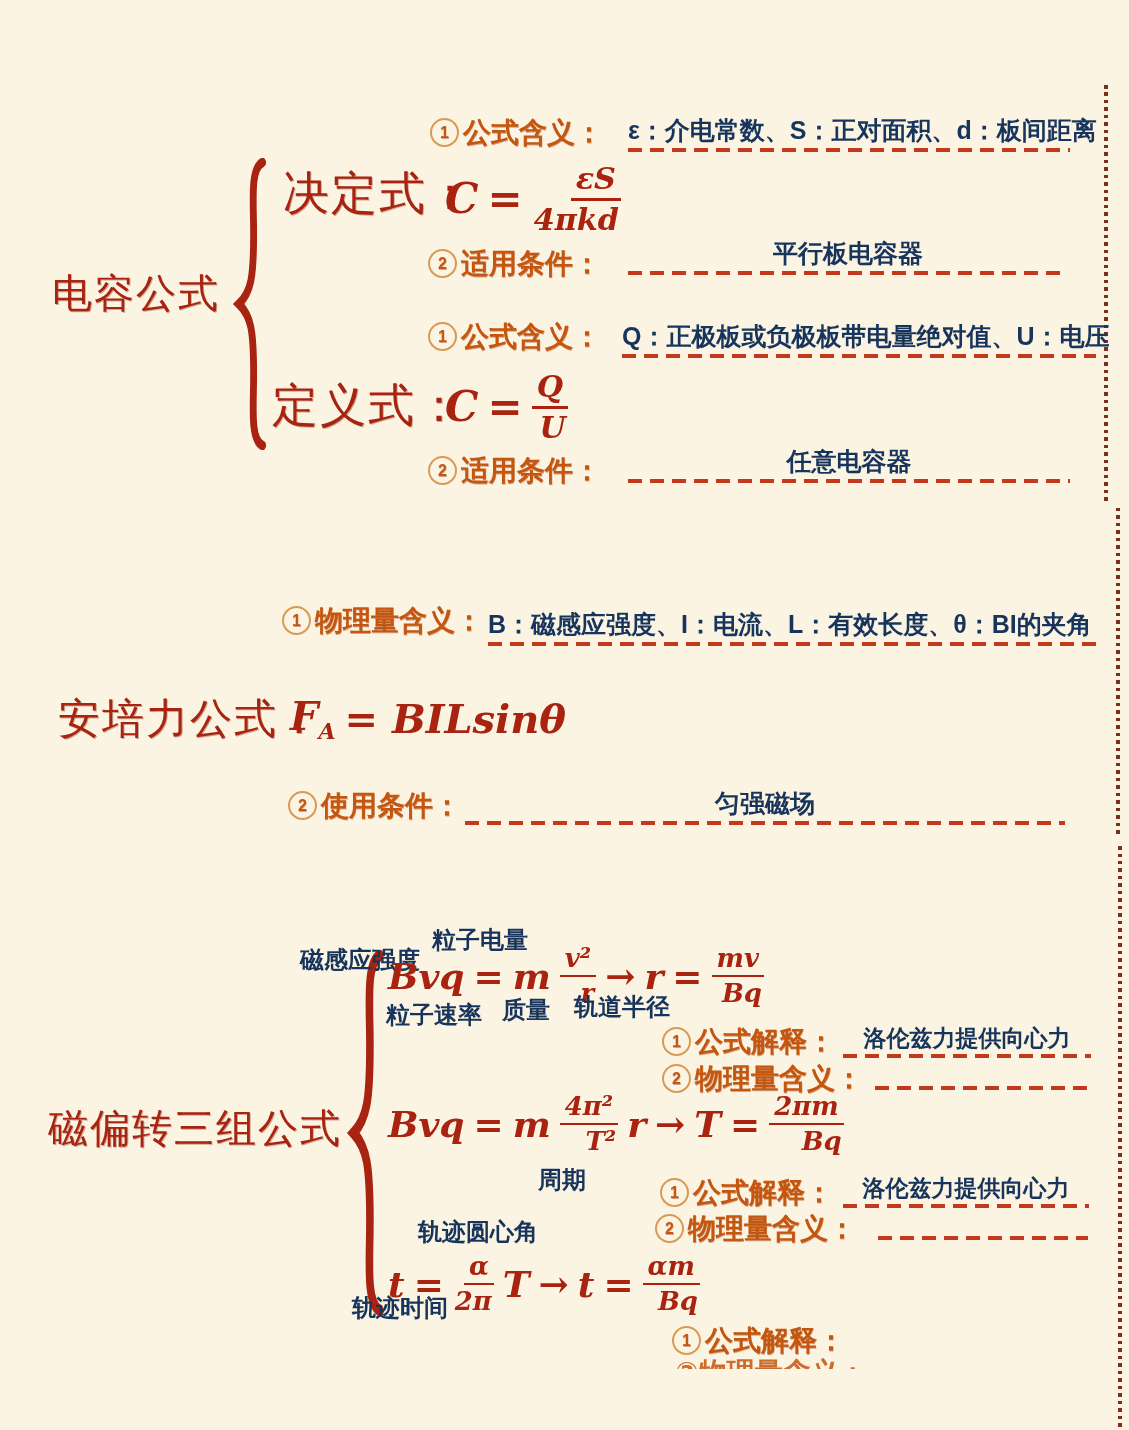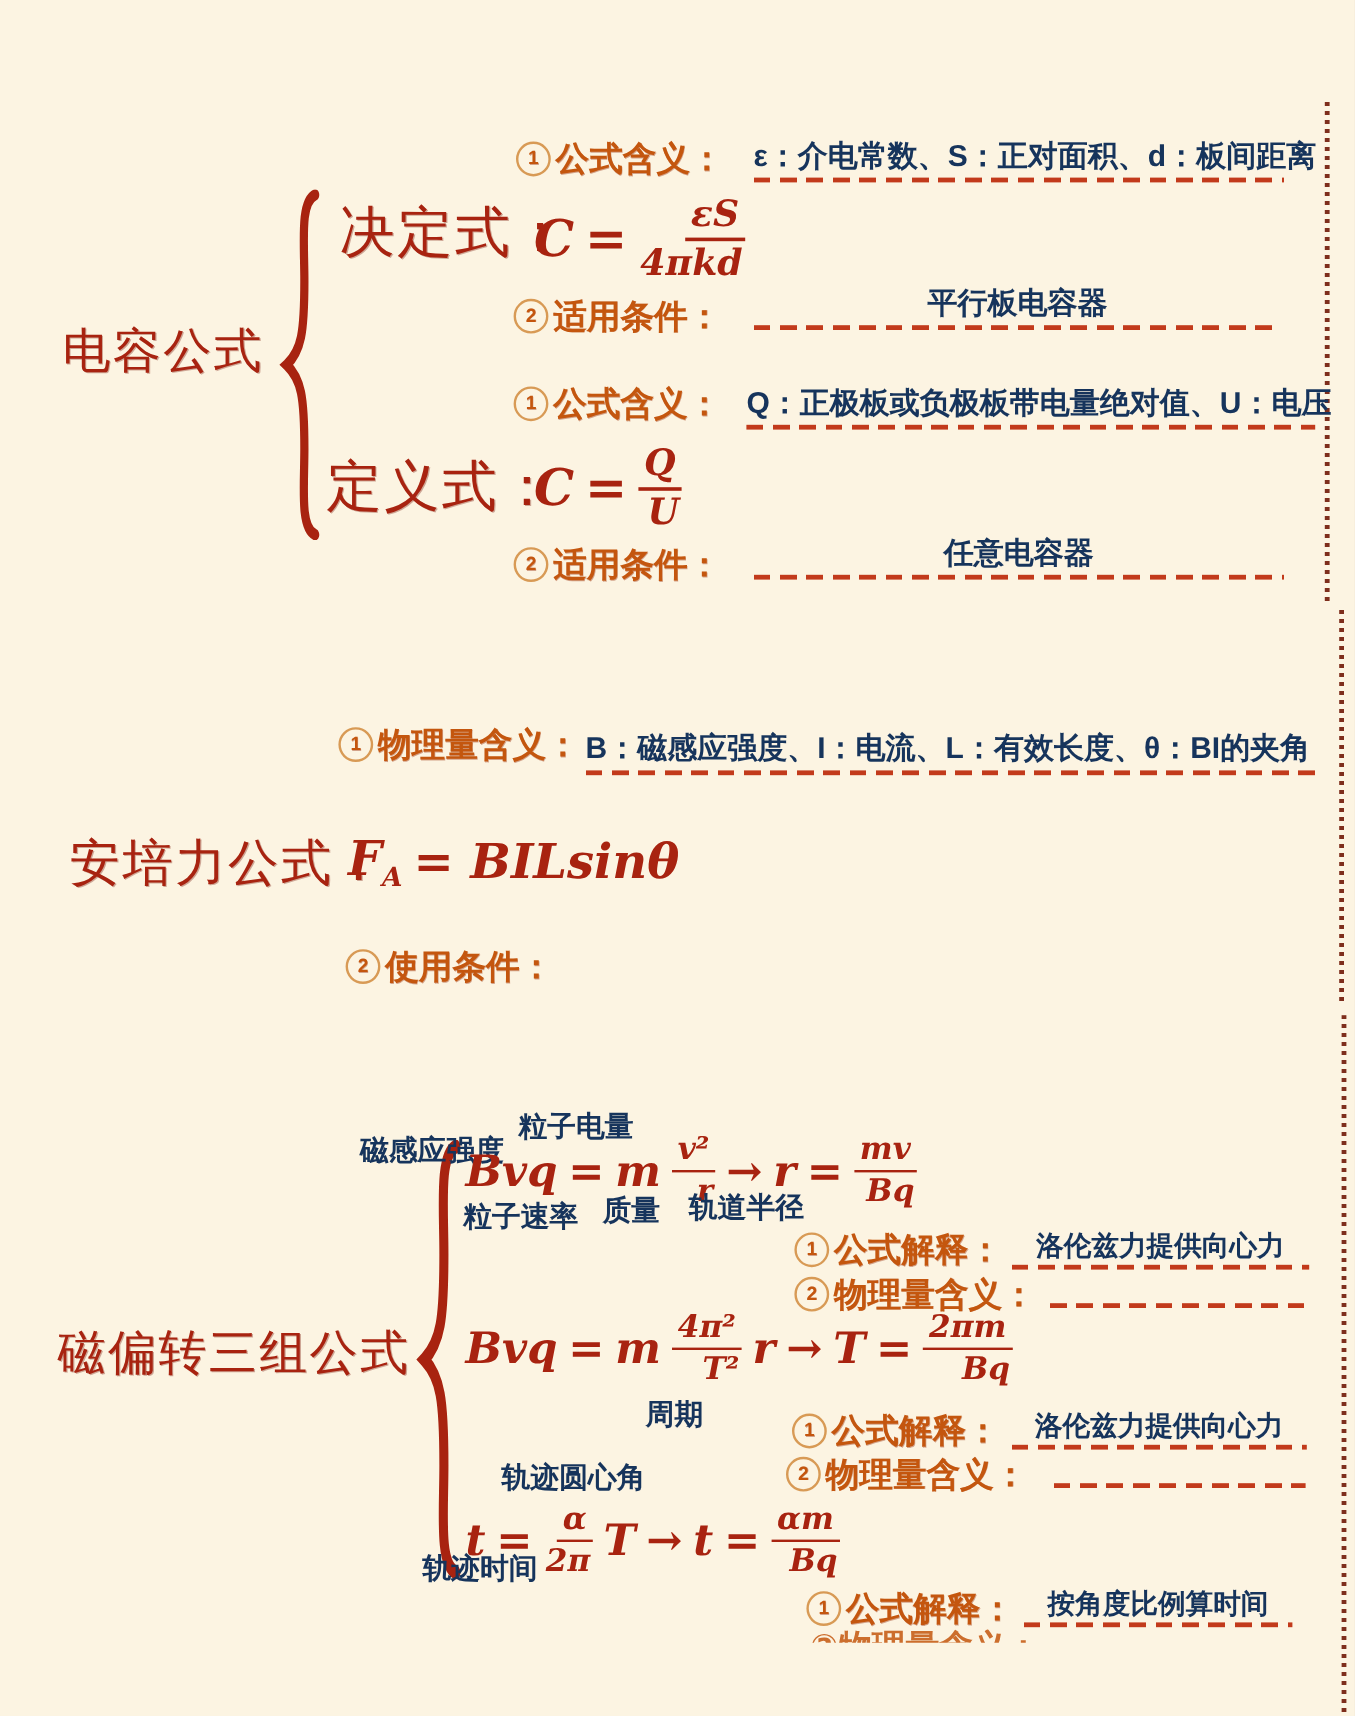--- a/index.html
+++ b/index.html
@@ -125,20 +125,24 @@
   <div class="h1 h-amp" style="left:58px;top:698px;">安培力公式：</div>
   <div class="formula f40" style="left:290px;top:696px;">
     <span><span>F</span><sub>A</sub></span>
     <span>= BILsinθ</span>
   </div>
 
   <div class="lbl" style="left:288px;top:791px;">
     <span class="circ">2</span>
     <span class="txt">使用条件：</span>
   </div>
+  <div class="blank" style="left:465px;top:780px;width:600px;height:45px;">
+    <span class="ans">匀强磁场</span>
+    <span class="dline"></span>
+  </div>
 
   <div class="h1 h-def" style="left:48px;top:1108px;">磁偏转三组公式</div>
 
   <svg class="brace" style="left:346px;top:950px;" width="42" height="366" viewBox="0 0 36 200" preserveAspectRatio="none">
     <path d="M29 3 C17 7 20.5 30 20.5 52 C20.5 82 18 92 6.5 100 C18 108 20.5 118 20.5 148 C20.5 170 17 193 29 197" fill="none" stroke="#a82310" stroke-width="6.5" stroke-linecap="round"></path>
   </svg>
 
   <div class="nlabel" style="left:300px;top:928px;margin-top:20px;">磁感应强度</div>
   <div class="nlabel" style="left:432px;top:928px;">粒子电量</div>
 
@@ -229,22 +233,18 @@
       <span class="num">αm</span>
       <span class="den">Bq</span>
     </span>
   </div>
   <div class="nlabel" style="left:352px;top:1296px;">轨迹时间</div>
 
   <div class="lbl" style="left:672px;top:1326px;">
     <span class="circ">1</span>
     <span class="txt">公式解释：</span>
   </div>
-  <div class="blank sm" style="left:853px;top:1316px;width:224px;height:40px;">
-    <span class="ans">按角度比例算时间</span>
-    <span class="dline"></span>
-  </div>
 
   <div class="cutoff" style="left:675px;top:1358px;width:200px;height:11px;">
     <span class="txt">②物理量含义：</span>
   </div>
 
 </div>
 
 </body></html>

